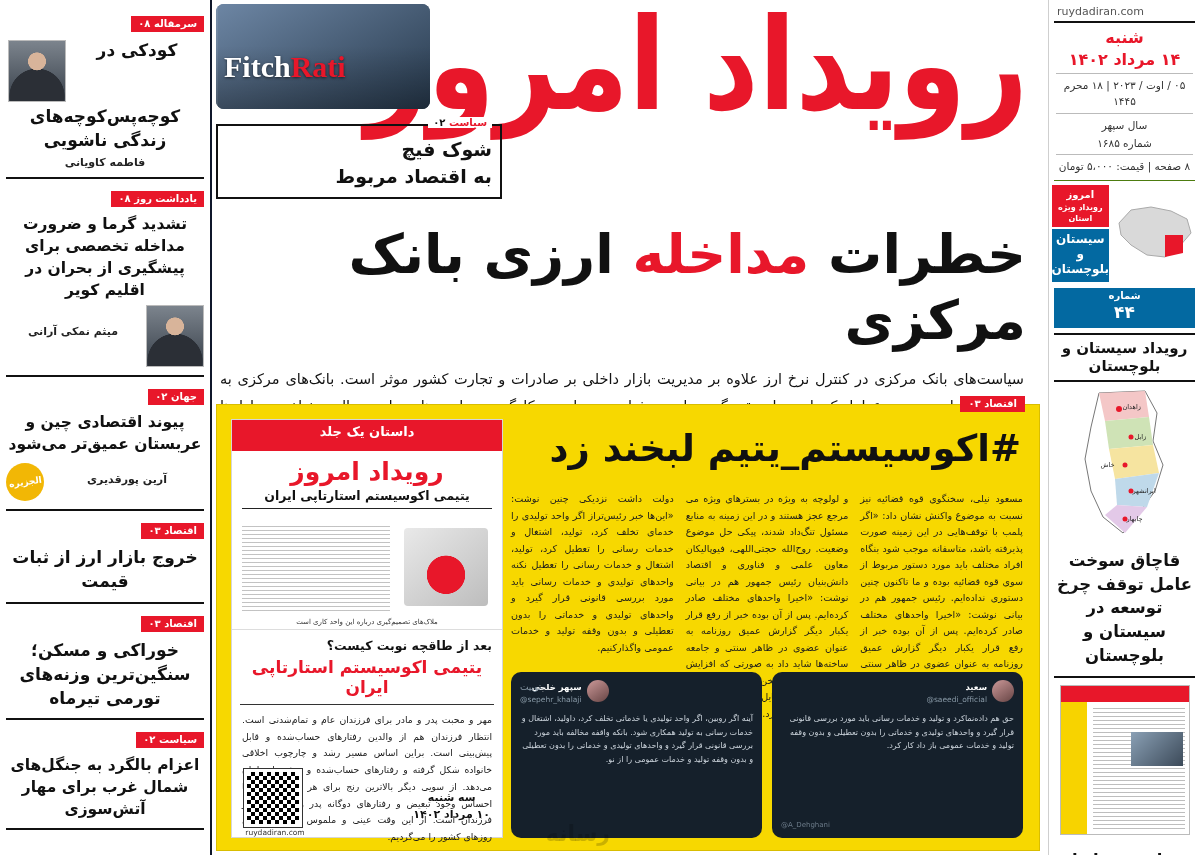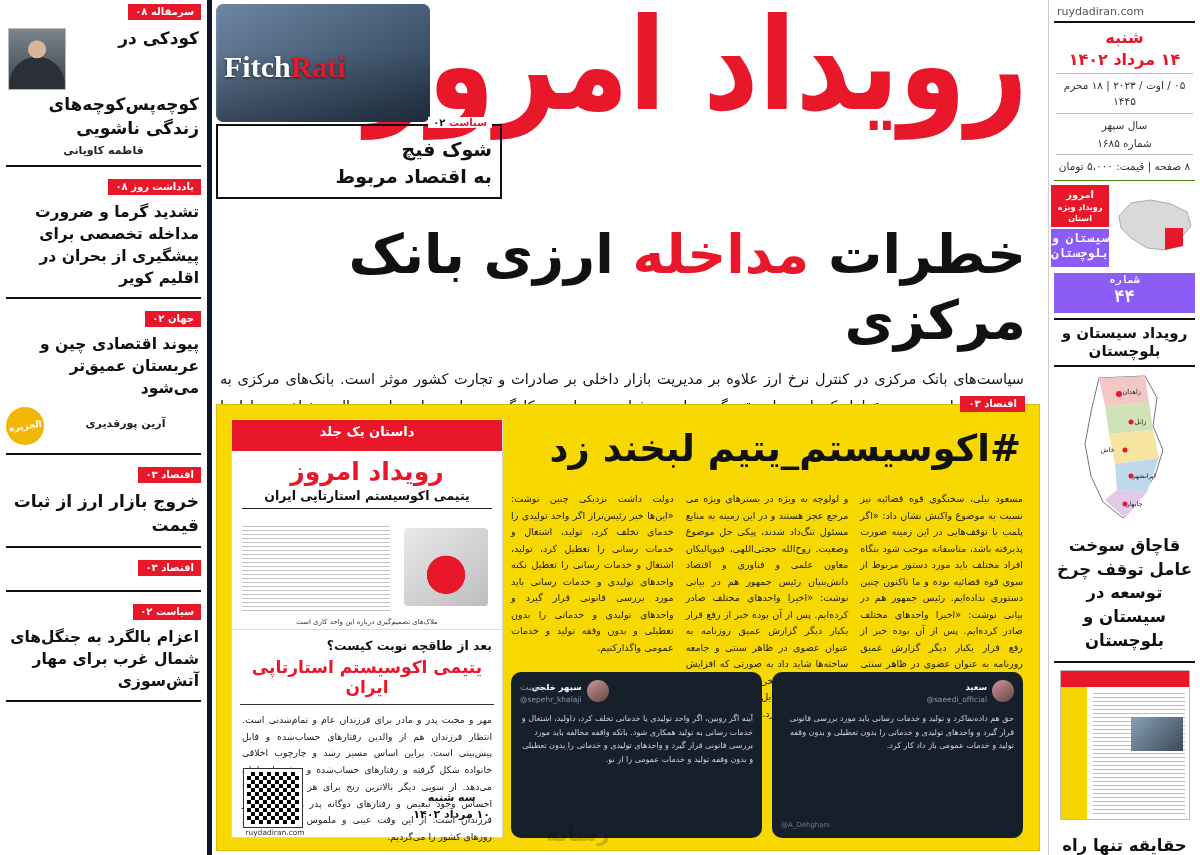--- a/index.html
+++ b/index.html
@@ -13,22 +13,22 @@
     position: relative;
     width: 1200px; height: 855px;
     background: #fff;
   }
 
   
   .left-rail {
     position: absolute;
     left: 0; top: 0;
     width: 212px; height: 855px;
-    border-right: 5px solid #0f172a;
-    padding: 0 6px 0 6px;
+    border-right: 2px solid #0f172a;
+    padding: 12px 6px 0 6px;
   }
   .rail-card {
     border-bottom: 2px solid #111;
     padding-bottom: 8px;
     margin-bottom: 8px;
     position: relative;
   }
   .rail-card:last-child { border-bottom: none; }
   .tagline {
     display: inline-block;
@@ -38,21 +38,21 @@
     font-weight: bold;
     padding: 2px 7px 3px 7px;
     margin-bottom: 6px;
     letter-spacing: 0;
   }
   .rail-head {
     font-size: 17px;
     font-weight: bold;
     line-height: 1.42;
     color: #111;
-    text-align: right;
+    text-align: center;
     direction: rtl;
     padding: 0 2px;
   }
   .rail-head.sm { font-size: 15.5px; }
   .rail-byline {
     font-size: 11px;
     color: #222;
     text-align: center;
     margin-top: 4px;
     font-weight: bold;
@@ -114,25 +114,24 @@
   }
   .date-main { color: #e8172a; font-size: 16px; font-weight: bold; line-height:1.35; }
   .date-sub { font-size: 10.5px; color: #333; line-height: 1.55; margin-top:2px; }
   .date-line { border-top: 1px solid #bbb; margin: 3px 0; }
 
   .prov-flag {
     background: #e8172a; color:#fff; font-size: 10px; font-weight: bold;
     padding: 3px 4px; line-height:1.4;
   }
   .prov-badge {
-    background: #8b5cf6; color: #fff;
+    background: #0369a1; color: #fff;
     font-size: 12px; font-weight: bold;
     padding: 3px 0 5px 0;
     line-height: 1.25;
-    font-family: Liberation Mono, monospace;
   }
   .prov-title {
     font-size: 15px; font-weight: bold; color: #111;
     border-top: 2px solid #111; border-bottom: 2px solid #111;
     padding: 4px 0 5px 0; margin: 5px 0;
     letter-spacing: .5px;
   }
   .rail-head2 {
     font-size: 16.5px; font-weight: bold; line-height: 1.45;
     color: #111; padding: 6px 2px 8px 2px;
@@ -176,21 +175,21 @@
     direction: rtl;
     white-space: nowrap;
     transform: scaleY(1.18);
     transform-origin: top right;
   }
 
   
   .photo-circle {
     position: absolute;
     left: 20px; top: 4px;
-    width: 214px; height: 118px;
+    width: 214px; height: 105px;
     overflow: hidden;
     border-radius: 8px;
     background: linear-gradient(160deg,#5e7796,#1d2c3c);
   }
   .photo-circle .bldg {
     position:absolute; inset:0;
     background:
       linear-gradient(90deg, rgba(255,255,255,.08) 0 2px, transparent 2px 14px),
       linear-gradient(0deg, rgba(0,0,0,.25), rgba(0,0,0,0) 60%),
       linear-gradient(150deg,#6d86a4,#26384b);
@@ -426,40 +425,47 @@
             <div class="photo-face"></div>
           </div>
         <span>کودکی در کوچه‌پس‌کوچه‌های زندگی ناشویی</span>
       </div>
       <div class="rail-byline">فاطمه کاویانی</div>
     </div>
 
     <div class="rail-card">
       <span class="tagline"><span>یادداشت روز</span> <span>۰۸</span></span>
       <div class="rail-head sm">تشدید گرما و ضرورت مداخله تخصصی برای پیشگیری از بحران در اقلیم کویر</div>
+      <div class="clearfix" style="margin-top:4px">
+        <div class="rail-photo" style="float:right;margin:0 0 0 6px">
+            <div class="photo-face f2"></div>
+          </div>
+        <div class="rail-byline" style="padding-top:20px">میثم نمکی آرانی</div>
+      </div>
     </div>
 
     <div class="rail-card">
       <span class="tagline"><span>جهان</span> <span>۰۲</span></span>
       <div class="rail-head sm">پیوند اقتصادی چین و عربستان عمیق‌تر می‌شود</div>
       <div class="clearfix" style="margin-top:4px">
         <div class="logo-chip">
             <span class="jz">الجزیره</span>
           </div>
         <div class="rail-byline" style="padding-top:14px">آرین پورقدیری</div>
       </div>
     </div>
 
     <div class="rail-card">
       <span class="tagline"><span>اقتصاد</span> <span>۰۳</span></span>
       <div class="rail-head">خروج بازار ارز از ثبات قیمت</div>
     </div>
 
     <div class="rail-card">
       <span class="tagline"><span>اقتصاد</span> <span>۰۳</span></span>
+      <div class="rail-head">خوراکی و مسکن؛ سنگین‌ترین وزنه‌های تورمی تیرماه</div>
     </div>
 
     <div class="rail-card">
       <span class="tagline"><span>سیاست</span> <span>۰۲</span></span>
       <div class="rail-head sm">اعزام بالگرد به جنگل‌های شمال غرب برای مهار آتش‌سوزی</div>
     </div>
 
     <div class="rail-card">
       
       

